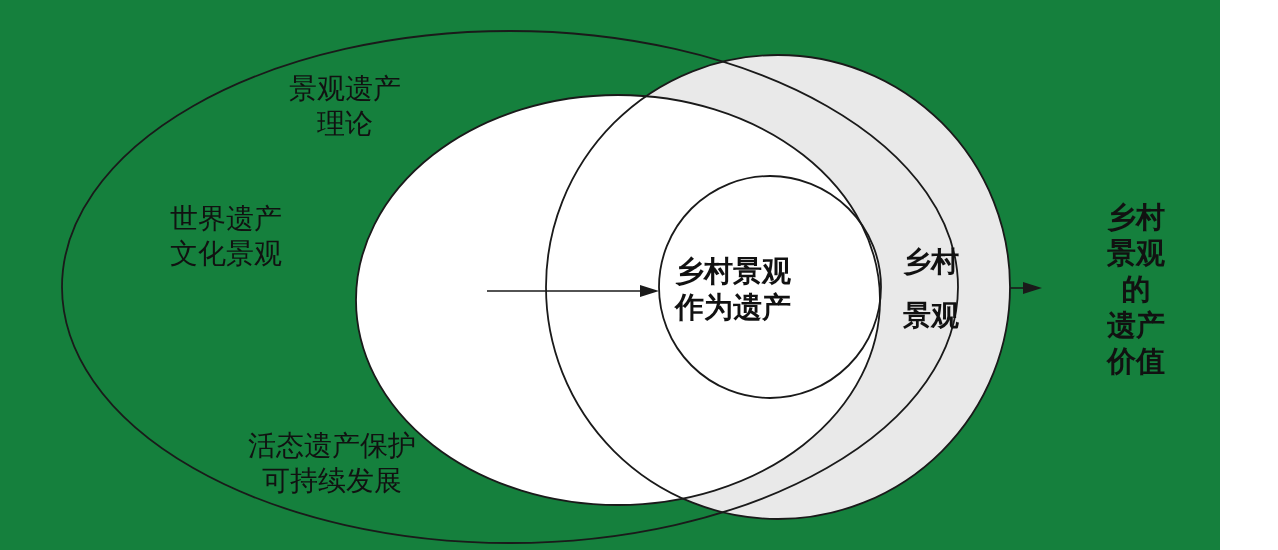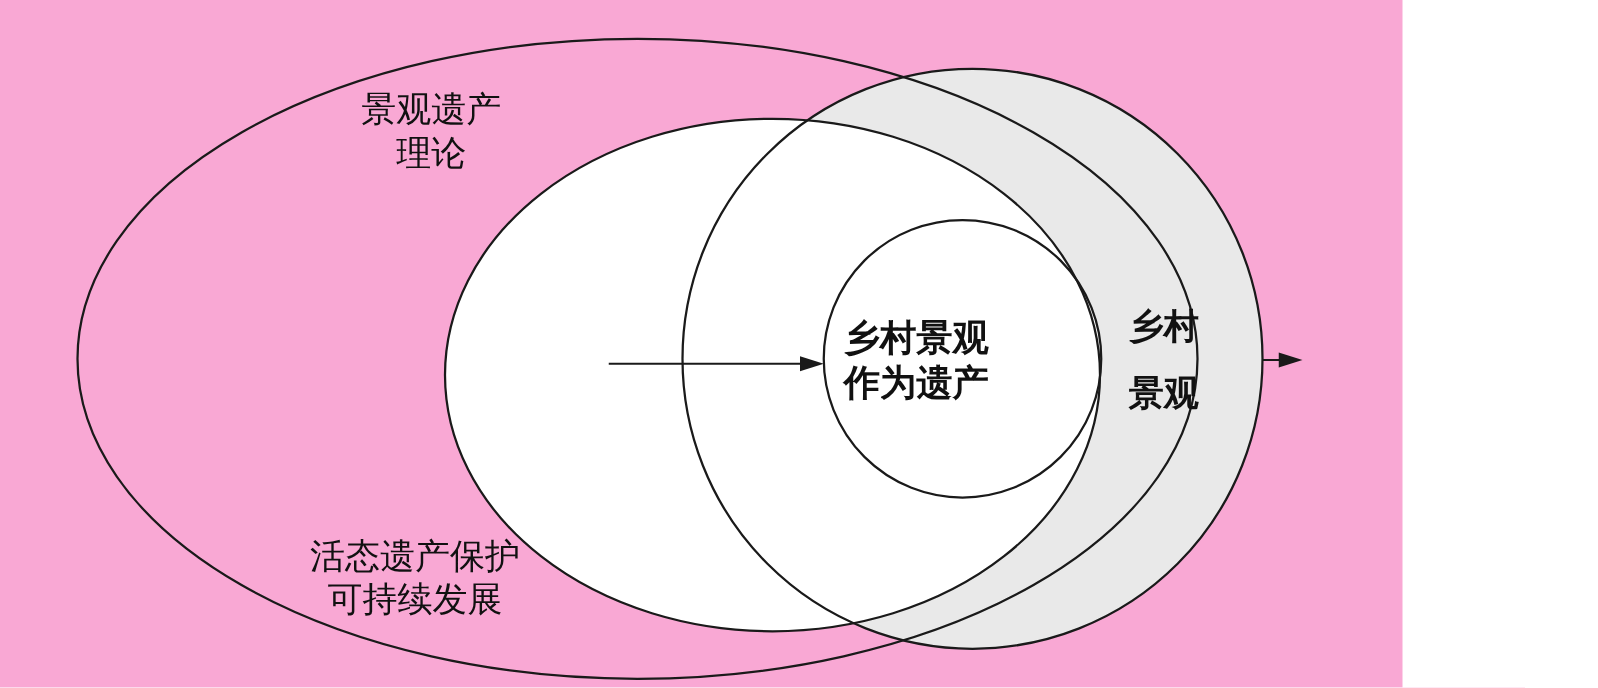--- a/index.html
+++ b/index.html
@@ -3,23 +3,23 @@
 <meta charset="utf-8">
 <style>
   html, body {
     margin: 0;
     padding: 0;
     background: #ffffff;
     font-family: "Liberation Serif", "DejaVu Serif", serif;
   }
   .stage {
     position: relative;
-    width: 1122px;
+    width: 1220px;
     height: 550px;
-    background: #f9a8d4;
+    background: #15803d;
     overflow: hidden;
   }
   .stage svg {
     position: absolute;
     top: 0;
     left: 0;
   }
   .label {
     position: absolute;
     transform: translate(-50%, -50%);
@@ -63,26 +63,30 @@
 
     <g>
       <line x1="1010" y1="288" x2="1025" y2="288" stroke="#1a1a1a" stroke-width="1.6"></line>
       <polygon points="1042,288 1023,282 1023,294" fill="#1a1a1a"></polygon>
     </g>
   </svg>
 
   <div class="label" style="left:345px; top:106px;">景观遗产
 理论</div>
 
+  <div class="label" style="left:226px; top:236px;">世界遗产
+文化景观</div>
 
 
   <div class="label" style="left:332px; top:463px;">活态遗产保护
 可持续发展</div>
 
 
   <div class="label bold" style="left:733px; top:289px;text-align:right;">乡村景观
 作为遗产</div>
 
   <div class="label wide-gap" style="left:931px; top:289px;font-weight:bold;">乡村
 景观</div>
 
+  <div class="label bold" style="left:1136px; top:289px;">乡村景观的
+遗产价值</div>
 
 </div>
 
 </body></html>

